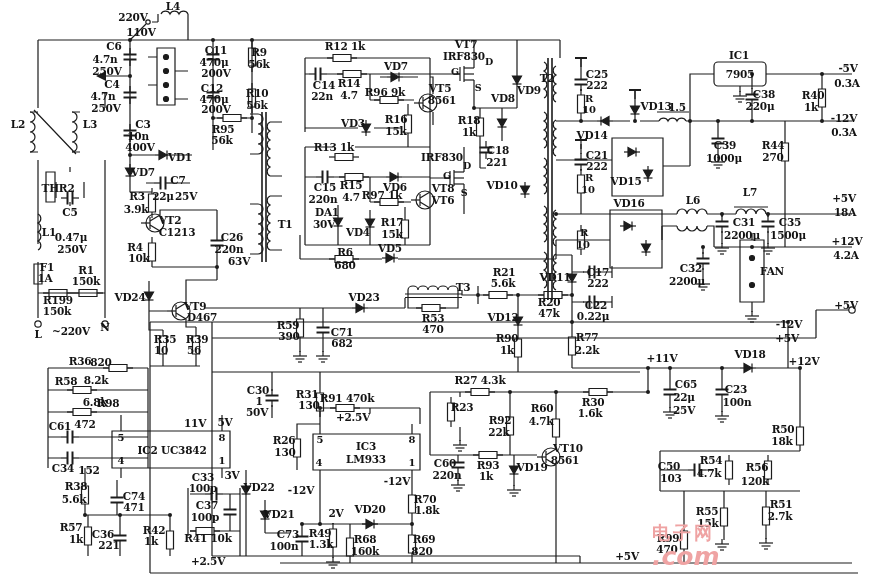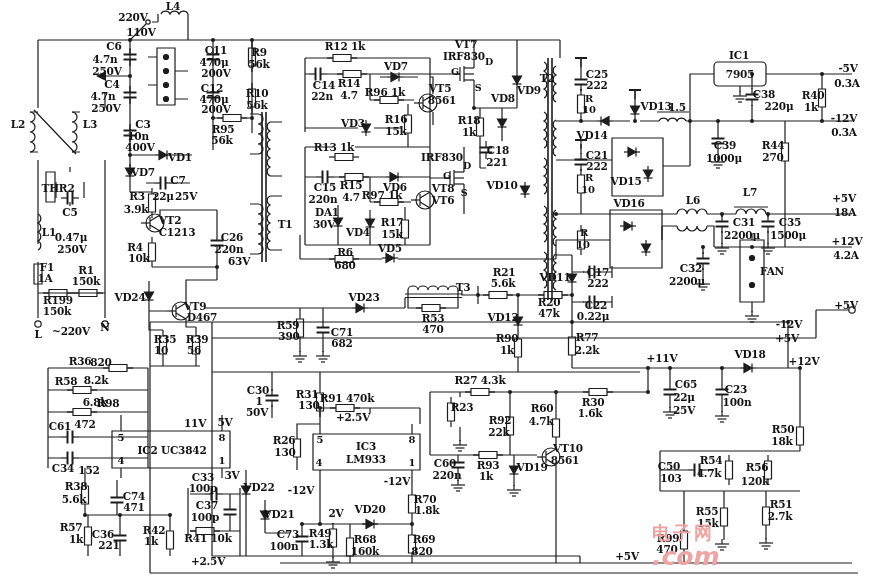--- a/index.html
+++ b/index.html
@@ -482,21 +482,21 @@
       <div class="lbl" style="left: 257px; top: 105px;">56k</div>
       <div class="lbl" style="left: 223px; top: 129px;">R95</div>
       <div class="lbl" style="left: 222px; top: 140px;">56k</div>
       <div class="lbl" style="left: 285px; top: 224px;">T1</div>
       <div class="lbl" style="left: 345px; top: 46px;">R12 1k</div>
       <div class="lbl" style="left: 324px; top: 85px;">C14</div>
       <div class="lbl" style="left: 322px; top: 96px;">22n</div>
       <div class="lbl" style="left: 349px; top: 83px;">R14</div>
       <div class="lbl" style="left: 349px; top: 95px;">4.7</div>
       <div class="lbl" style="left: 396px; top: 66px;">VD7</div>
-      <div class="lbl" style="left: 385px; top: 92px;">R96 1k</div>
+      <div class="lbl" style="left: 385px; top: 92px;">R96 9k</div>
       <div class="lbl" style="left: 440px; top: 88px;">VT5</div>
       <div class="lbl" style="left: 442px; top: 100px;">8561</div>
       <div class="lbl" style="left: 353px; top: 123px;">VD3</div>
       <div class="lbl" style="left: 396px; top: 119px;">R16</div>
       <div class="lbl" style="left: 396px; top: 131px;">15k</div>
       <div class="lbl" style="left: 466px; top: 44px;">VT7</div>
       <div class="lbl" style="left: 464px; top: 56px;">IRF830</div>
       <div class="lbl" style="left: 489px; top: 62px; font-size: 9.5px;">D</div>
       <div class="lbl" style="left: 455px; top: 72px; font-size: 9.5px;">G</div>
       <div class="lbl" style="left: 478px; top: 88px; font-size: 9.5px;">S</div>
@@ -540,21 +540,21 @@
       <div class="lbl" style="left: 597px; top: 166px;">222</div>
       <div class="lbl" style="left: 589px; top: 178px; font-size: 10px;">R</div>
       <div class="lbl" style="left: 588px; top: 190px; font-size: 10px;">10</div>
       <div class="lbl" style="left: 626px; top: 181px;">VD15</div>
       <div class="lbl" style="left: 629px; top: 203px;">VD16</div>
       <div class="lbl" style="left: 584px; top: 233px; font-size: 10px;">R</div>
       <div class="lbl" style="left: 583px; top: 245px; font-size: 10px;">10</div>
       <div class="lbl" style="left: 739px; top: 55px;">IC1</div>
       <div class="lbl" style="left: 740px; top: 74px;">7905</div>
       <div class="lbl" style="left: 764px; top: 94px;">C38</div>
-      <div class="lbl" style="left: 760px; top: 106px; margin-left: 19px;">220μ</div>
+      <div class="lbl" style="left: 760px; top: 106px;">220μ</div>
       <div class="lbl" style="left: 813px; top: 95px;">R40</div>
       <div class="lbl" style="left: 811px; top: 107px;">1k</div>
       <div class="lbl" style="left: 848px; top: 68px;">-5V</div>
       <div class="lbl" style="left: 847px; top: 83px;">0.3A</div>
       <div class="lbl" style="left: 844px; top: 118px;">-12V</div>
       <div class="lbl" style="left: 844px; top: 132px;">0.3A</div>
       <div class="lbl" style="left: 725px; top: 145px;">C39</div>
       <div class="lbl" style="left: 724px; top: 158px;">1000μ</div>
       <div class="lbl" style="left: 773px; top: 145px;">R44</div>
       <div class="lbl" style="left: 773px; top: 157px;">270</div>

